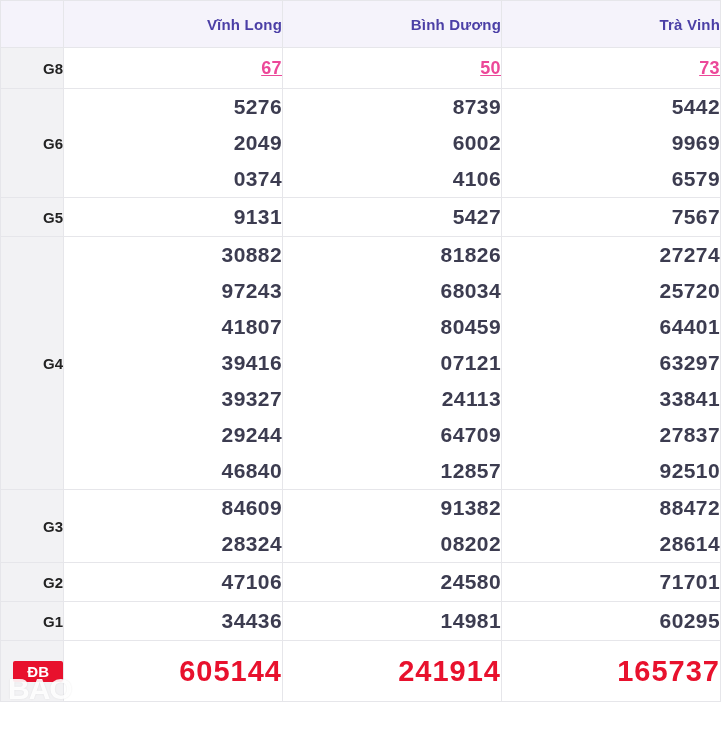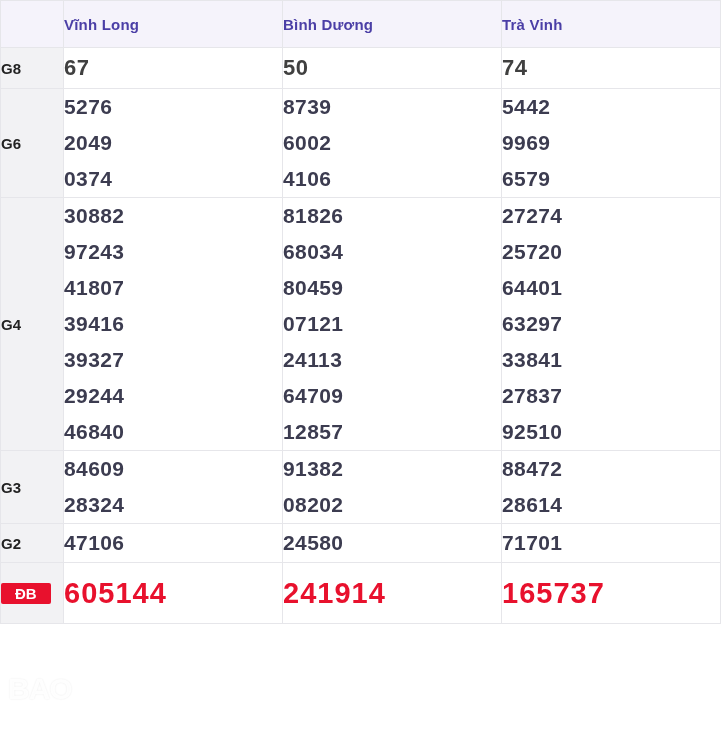--- a/index.html
+++ b/index.html
@@ -13,21 +13,21 @@
     font-family: "Liberation Sans", sans-serif;
     overflow: hidden;
   }
   .lottery-table {
     width: 721px;
     border-collapse: collapse;
     table-layout: fixed;
   }
   .lottery-table td, .lottery-table th {
     border: 1px solid #e6e6ea;
-    text-align: left;
+    text-align: right;
     vertical-align: middle;
     padding: 0;
   }
   .col-label { width: 63px; }
   .col-prov { width: 219px; }
 
   thead th {
     background: #f5f3fb;
     color: #4b3fa6;
     font-size: 15px;
@@ -49,22 +49,23 @@
     font-size: 21px;
     font-weight: bold;
     letter-spacing: 0.4px;
     line-height: 36px;
   }
   .num-cell .n {
     display: block;
     height: 36px;
   }
   .row-g8 .num-cell {
-    color: #404040;
-    font-size: 22px;
+    color: #ec4899;
+    font-size: 18px;
+    text-decoration: underline;
   }
   .row-g8 td { height: 40px; margin-left: 14px; }
   .row-g7 td { height: 38px; }
   .row-g5 td { height: 38px; }
   .row-g2 td { height: 38px; }
   .row-g1 td { height: 38px; }
   .row-db .num-cell {
     color: #e8112d;
     font-size: 29px;
     letter-spacing: 1px;
@@ -118,21 +119,21 @@
 
     <tr class="row-g8">
       <td class="label-cell">G8</td>
       <td class="num-cell">
           <span class="n">67</span>
         </td>
       <td class="num-cell">
           <span class="n">50</span>
         </td>
       <td class="num-cell">
-          <span class="n">74</span>
+          <span class="n">73</span>
         </td>
     </tr>
 
 
     <tr class="row-g6">
       <td class="label-cell">G6</td>
       <td class="num-cell">
         <span class="n">5276</span>
         <span class="n">2049</span>
         <span class="n">0374</span>
@@ -142,20 +143,32 @@
         <span class="n">6002</span>
         <span class="n">4106</span>
       </td>
       <td class="num-cell">
         <span class="n">5442</span>
         <span class="n">9969</span>
         <span class="n">6579</span>
       </td>
     </tr>
 
+    <tr class="row-g5">
+      <td class="label-cell">G5</td>
+      <td class="num-cell">
+          <span class="n">9131</span>
+        </td>
+      <td class="num-cell">
+          <span class="n">5427</span>
+        </td>
+      <td class="num-cell">
+          <span class="n">7567</span>
+        </td>
+    </tr>
 
     <tr class="row-g4">
       <td class="label-cell">G4</td>
       <td class="num-cell">
         <span class="n">30882</span>
         <span class="n">97243</span>
         <span class="n">41807</span>
         <span class="n">39416</span>
         <span class="n">39327</span>
         <span class="n">29244</span>
@@ -203,20 +216,32 @@
           <span class="n">47106</span>
         </td>
       <td class="num-cell">
           <span class="n">24580</span>
         </td>
       <td class="num-cell">
           <span class="n">71701</span>
         </td>
     </tr>
 
+    <tr class="row-g1">
+      <td class="label-cell">G1</td>
+      <td class="num-cell">
+          <span class="n">34436</span>
+        </td>
+      <td class="num-cell">
+          <span class="n">14981</span>
+        </td>
+      <td class="num-cell">
+          <span class="n">60295</span>
+        </td>
+    </tr>
 
     <tr class="row-db">
       <td class="db-cell">
         <span class="db-label-wrap">ĐB</span>
       </td>
       <td class="num-cell">
           <span class="n">605144</span>
         </td>
       <td class="num-cell">
           <span class="n">241914</span>

